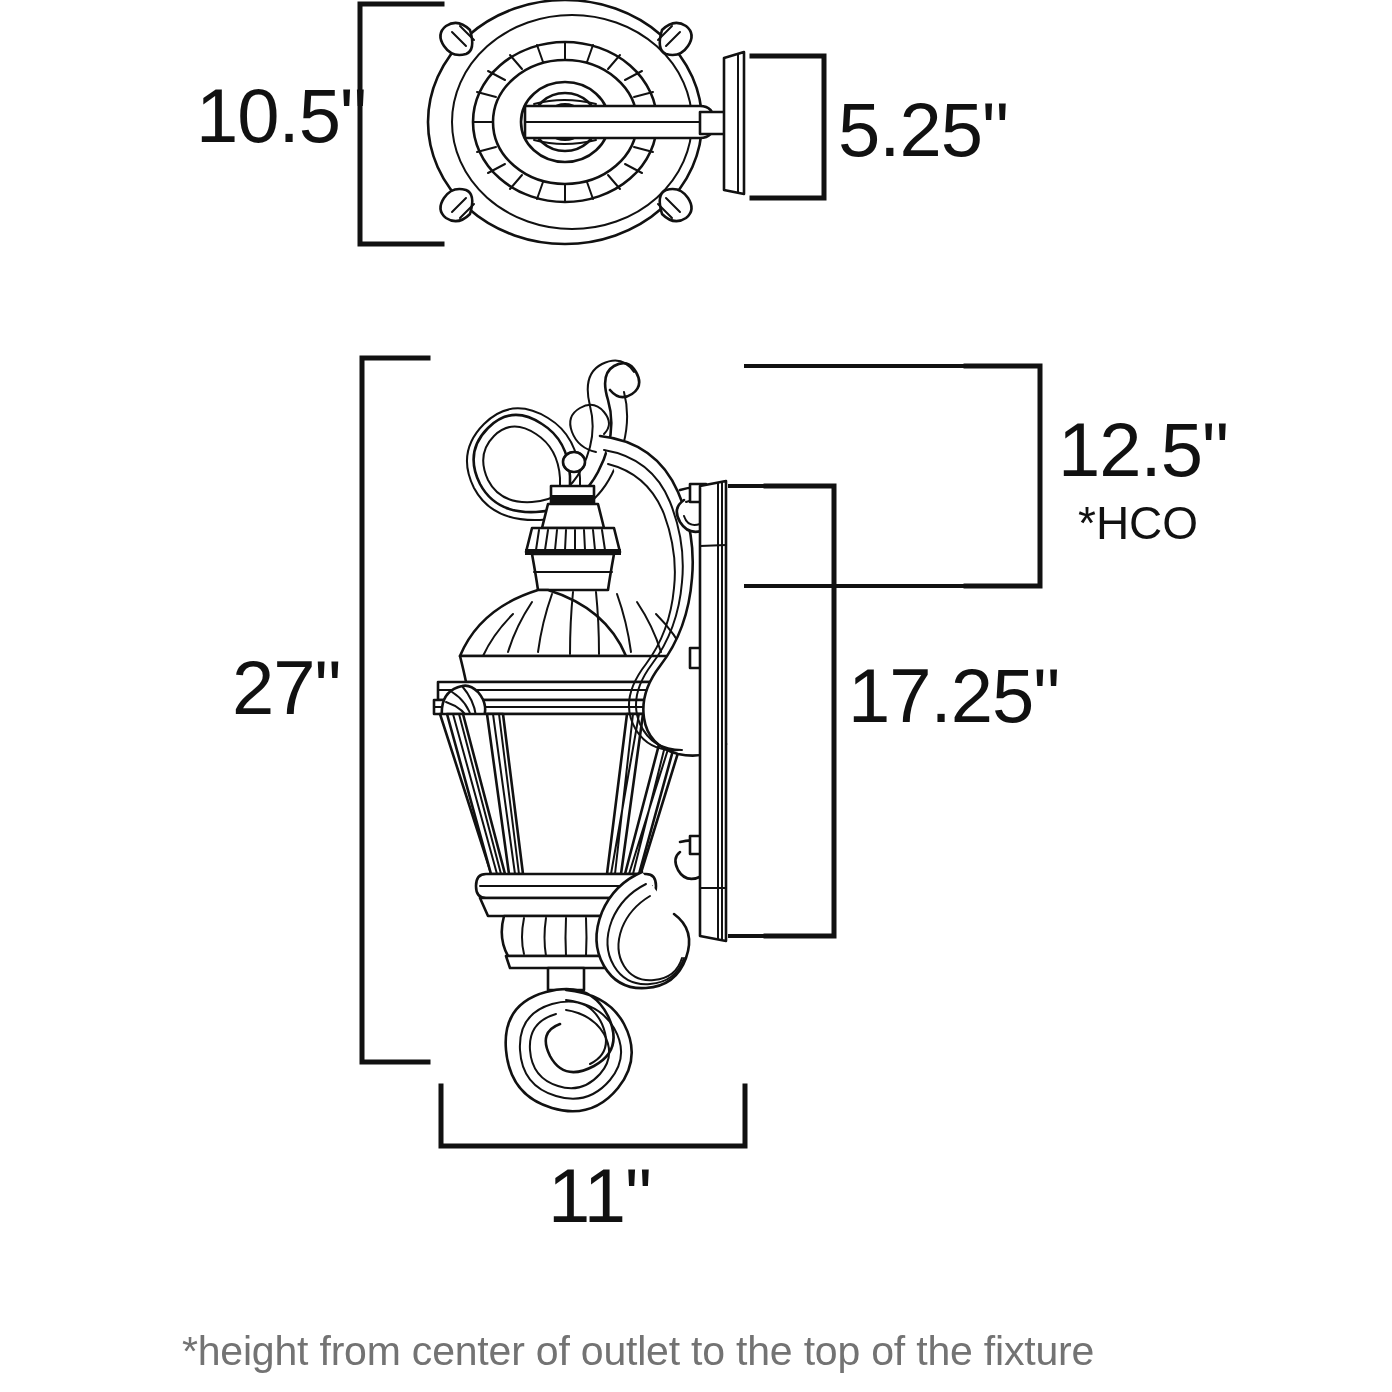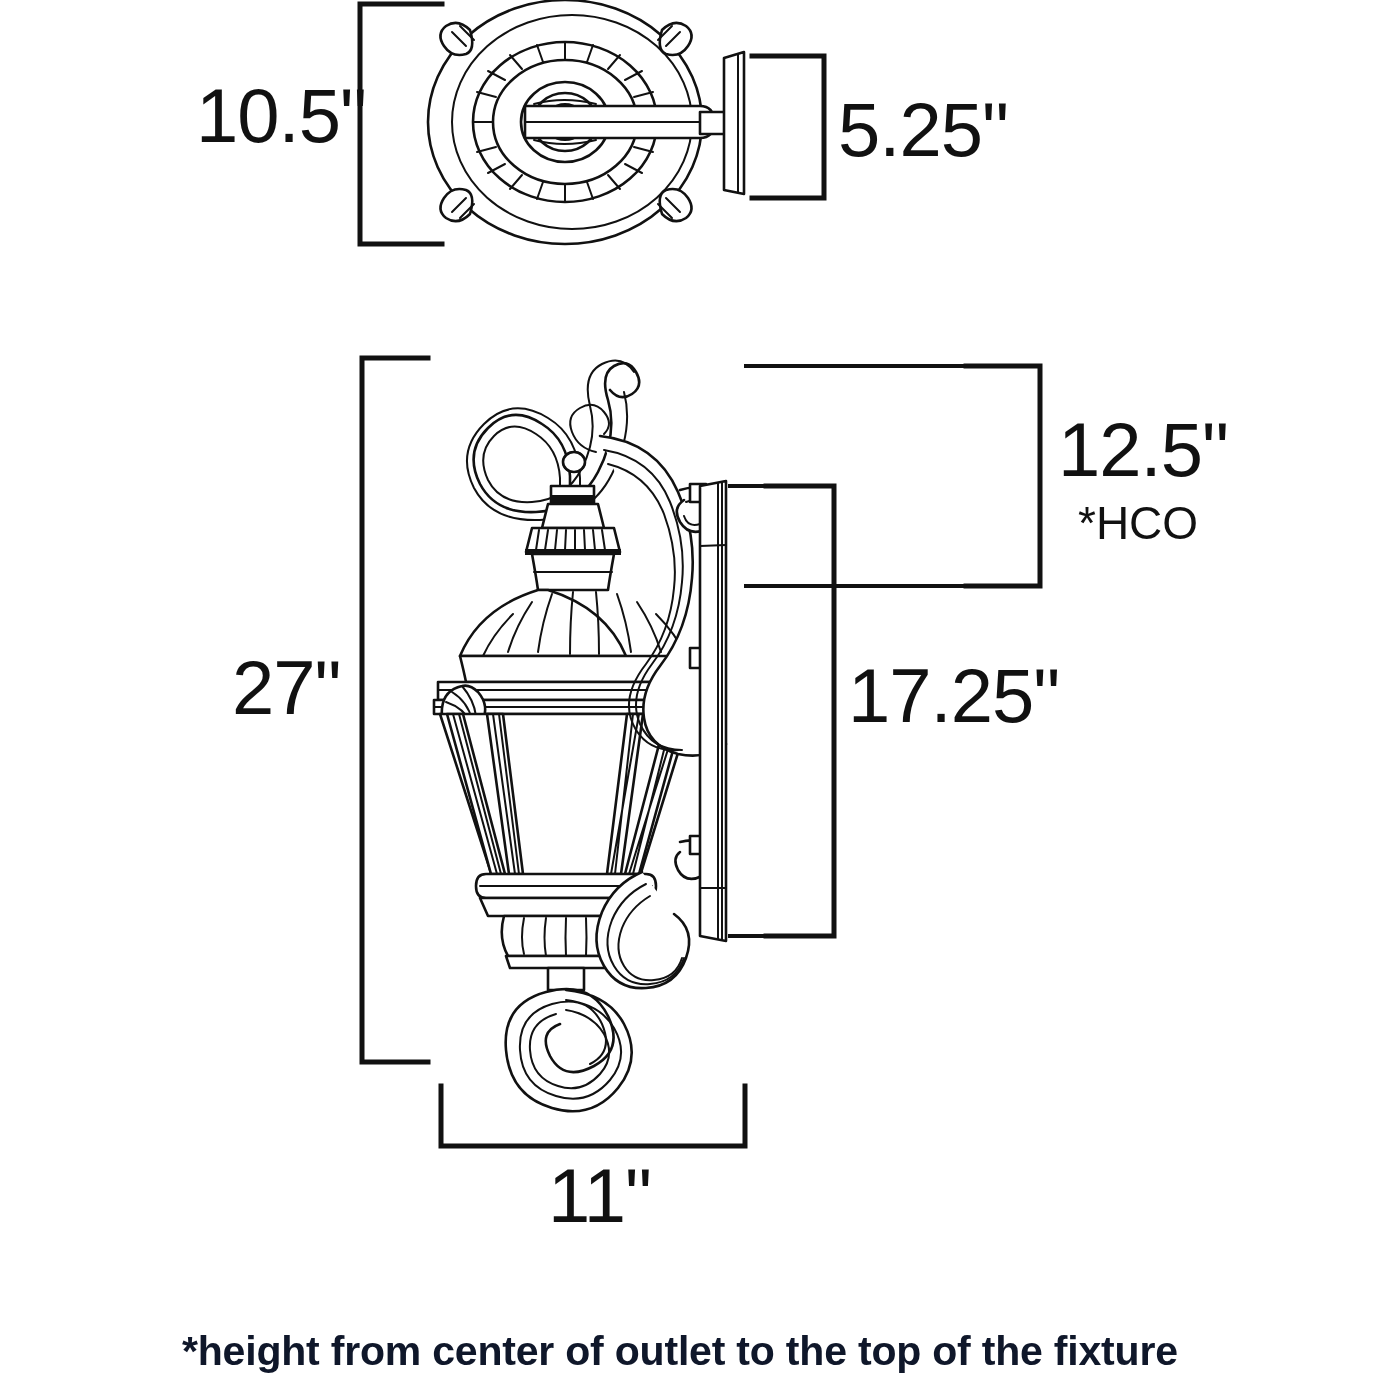--- a/index.html
+++ b/index.html
@@ -28,25 +28,24 @@
   #label-125 { left: 1058px; top: 412px; font-size: 76px; letter-spacing: -1px; }
   #label-hco { left: 1078px; top: 500px; font-size: 46px; letter-spacing: 0px; }
   #label-27  { left: 232px; top: 650px; font-size: 76px; letter-spacing: -1px; }
   #label-1725{ left: 848px; top: 658px; font-size: 76px; letter-spacing: -1px; }
   #label-11  { left: 548px; top: 1158px; font-size: 76px; letter-spacing: -1px; }
   #footnote {
     position: absolute;
     left: 182px;
     top: 1328px;
     font-size: 41px;
-    color: #0f172a;
+    color: #737373;
     font-family: "Liberation Sans", sans-serif;
     white-space: nowrap;
     letter-spacing: -0.2px;
-    font-weight: bold;
   }
   svg.overlay {
     position: absolute;
     left: 0; top: 0;
     width: 1392px;
     height: 1392px;
   }
   .ln { stroke: #111111; fill: none; stroke-width: 5; stroke-linecap: square; }
   .art { stroke: #111111; fill: #ffffff; stroke-width: 2.6; stroke-linejoin: round; stroke-linecap: round; }
   .artthin { stroke: #111111; fill: none; stroke-width: 2.0; stroke-linejoin: round; stroke-linecap: round; }

